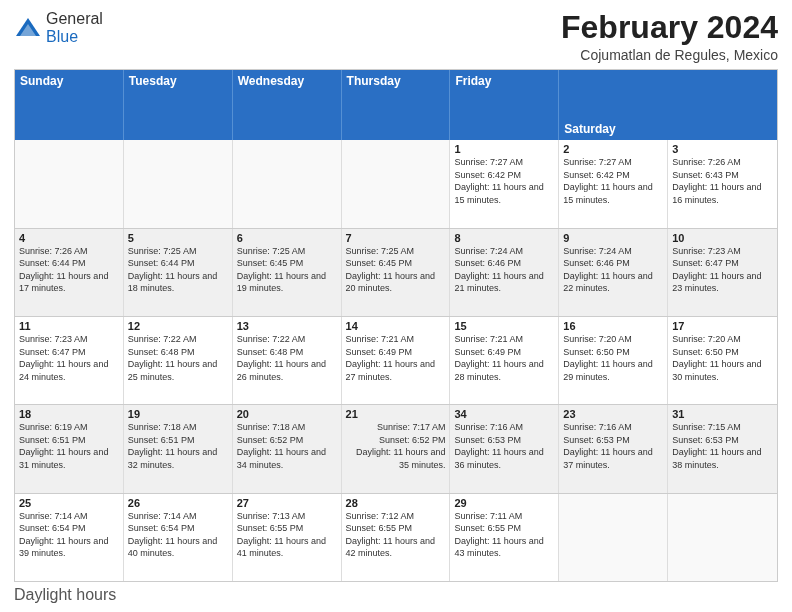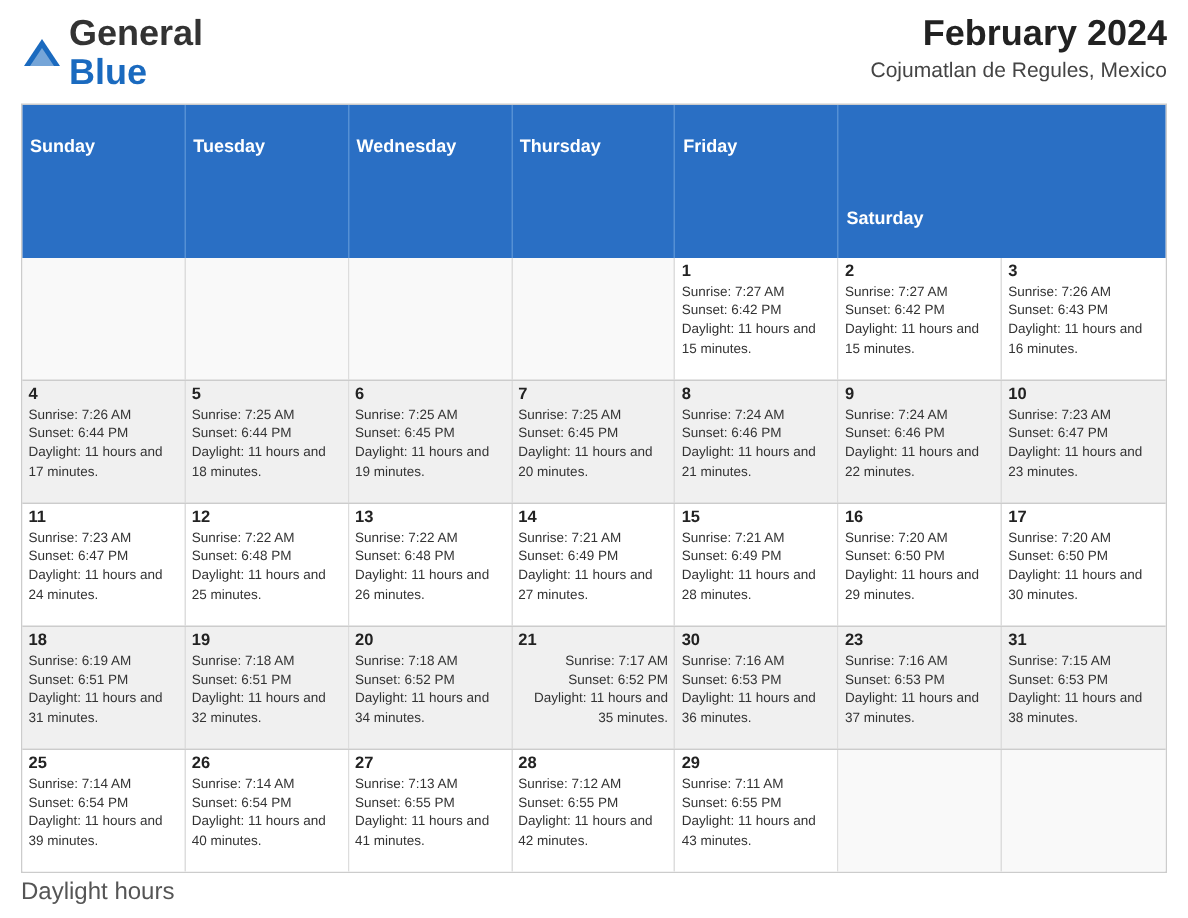--- a/index.html
+++ b/index.html
@@ -22,35 +22,35 @@
       justify-content: space-between;
       align-items: flex-start;
       margin-bottom: 6px;
     }
     .logo {
       display: flex;
       align-items: center;
       gap: 4px;
     }
     .logo-text {
-      font-size: 24px;
-      font-weight: bold;
+      font-size: 16px;
+      font-weight: normal;
       line-height: 1.1;
     }
     .logo-general { color: #333; }
     .logo-blue { color: #1a6abf; }
     .logo-icon {
       width: 28px;
       height: 28px;
     }
     .title-block {
       text-align: right;
     }
     .main-title {
-      font-size: 24px;
+      font-size: 32px;
       font-weight: bold;
       color: #222;
       line-height: 1.1;
     }
     .subtitle {
       font-size: 14px;
       color: #444;
       margin-top: 2px;
     }
     .calendar {
@@ -61,21 +61,21 @@
     }
     .cal-header {
       display: grid;
       grid-template-columns: repeat(7, 1fr);
       background: #2a6fc4;
     }
     .cal-header-cell {
       color: #fff;
       font-size: 12px;
       font-weight: bold;
-      padding: 20px 5px;
+      padding: 4px 5px;
       border-right: 1px solid #5590d4;
       text-align: left;
     }
     .cal-header-cell:last-child { border-right: none; margin-top: 48px; }
     .cal-body {
       flex: 1;
       display: flex;
       flex-direction: column;
     }
     .cal-row {
@@ -277,21 +277,21 @@
 Sunset: 6:52 PM
 Daylight: 11 hours and 34 minutes.</div>
           </div>
           <div class="cal-cell shaded">
             <span class="day-num">21</span>
             <div class="cell-text" style="white-space: pre-line; text-align: right;">Sunrise: 7:17 AM
 Sunset: 6:52 PM
 Daylight: 11 hours and 35 minutes.</div>
           </div>
           <div class="cal-cell shaded">
-            <span class="day-num">30</span>
+            <span class="day-num">34</span>
             <div class="cell-text" style="white-space: pre-line;">Sunrise: 7:16 AM
 Sunset: 6:53 PM
 Daylight: 11 hours and 36 minutes.</div>
           </div>
           <div class="cal-cell shaded">
             <span class="day-num">23</span>
             <div class="cell-text" style="white-space: pre-line;">Sunrise: 7:16 AM
 Sunset: 6:53 PM
 Daylight: 11 hours and 37 minutes.</div>
           </div>

